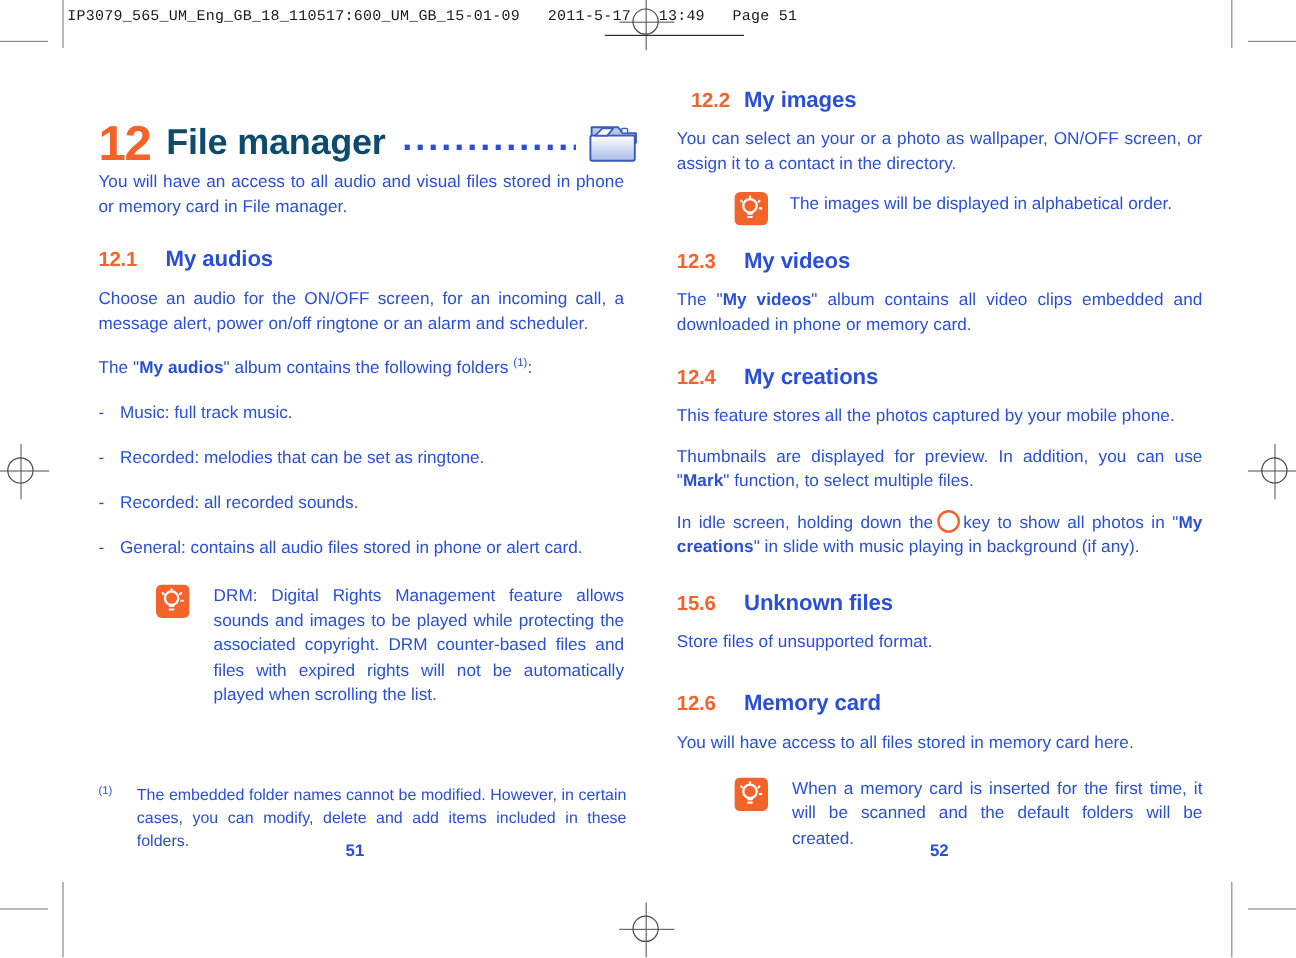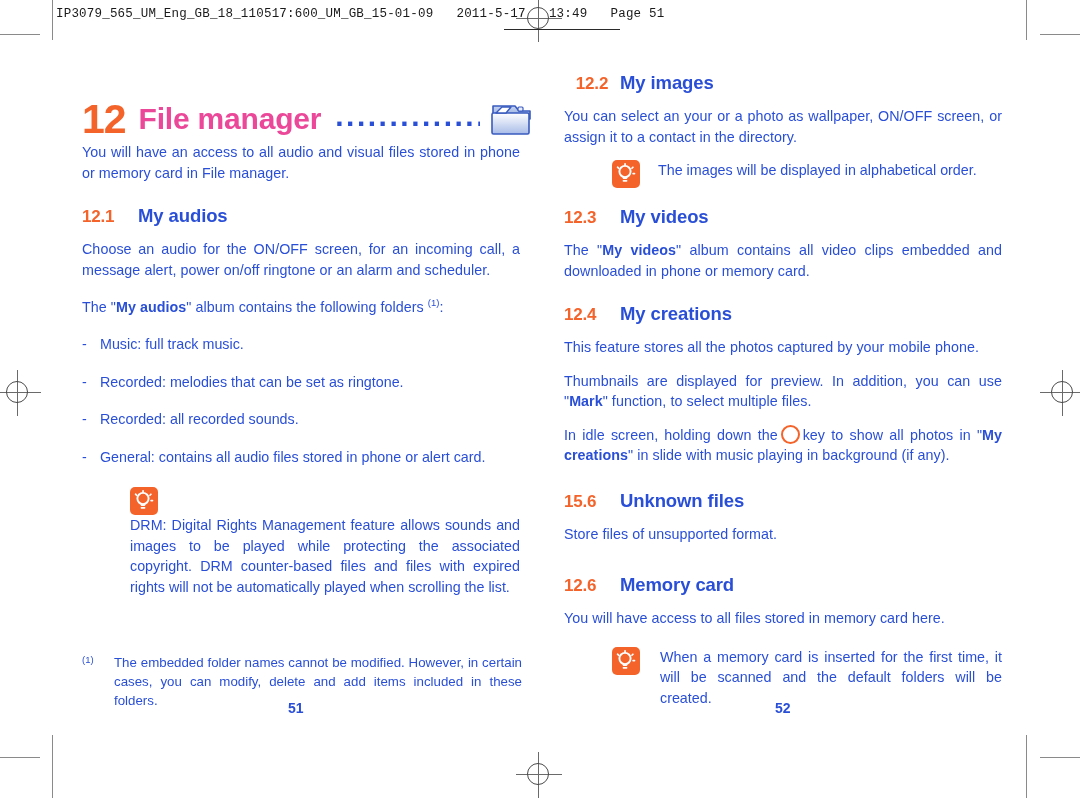--- a/index.html
+++ b/index.html
@@ -99,21 +99,21 @@
     font-size: 41px;
     font-weight: bold;
     color: #f4632a;
     letter-spacing: -1px;
     line-height: 1;
     margin-right: 13px;
   }
   .chapter-name {
     font-size: 30px;
     font-weight: bold;
-    color: #ec4899;
+    color: #0c4a6e;
     letter-spacing: -0.2px;
     line-height: 1;
     white-space: nowrap;
   }
   .chapter-dots {
     flex: 1;
     margin: 0 8px 0 14px;
     font-size: 30px;
     font-weight: bold;
     color: #2a4fd7;
@@ -340,21 +340,21 @@
     </div>
     <div class="bullet">
       <span class="dash">-</span>
       <span class="btext">Recorded: all recorded sounds.</span>
     </div>
     <div class="bullet">
       <span class="dash">-</span>
       <span class="btext">General: contains all audio files stored in phone or alert card.</span>
     </div>
 
-    <div class="tip wide" style="margin-top:20px;flex-direction:column;">
+    <div class="tip wide" style="margin-top:20px;">
       <span class="tip-icon">
         <svg width="28" height="28" viewBox="0 0 28 28">
           <rect x="0" y="0" width="28" height="28" rx="5" fill="#f4632a"></rect>
           <circle cx="13" cy="11.5" r="5.6" fill="none" stroke="#ffffff" stroke-width="1.9"></circle>
           <rect x="10.6" y="17.2" width="4.8" height="1.7" rx="0.8" fill="#ffffff"></rect>
           <rect x="10.6" y="20" width="4.8" height="1.7" rx="0.8" fill="#ffffff"></rect>
           <rect x="12.2" y="3" width="1.7" height="3" rx="0.8" fill="#ffffff"></rect>
           <rect x="5.2" y="6.2" width="1.7" height="3" rx="0.8" fill="#ffffff" transform="rotate(-45 6 7.7)"></rect>
           <rect x="19.6" y="6.2" width="1.7" height="3" rx="0.8" fill="#ffffff" transform="rotate(45 20.4 7.7)"></rect>
           <rect x="20.3" y="12.8" width="3" height="1.7" rx="0.8" fill="#ffffff"></rect>

